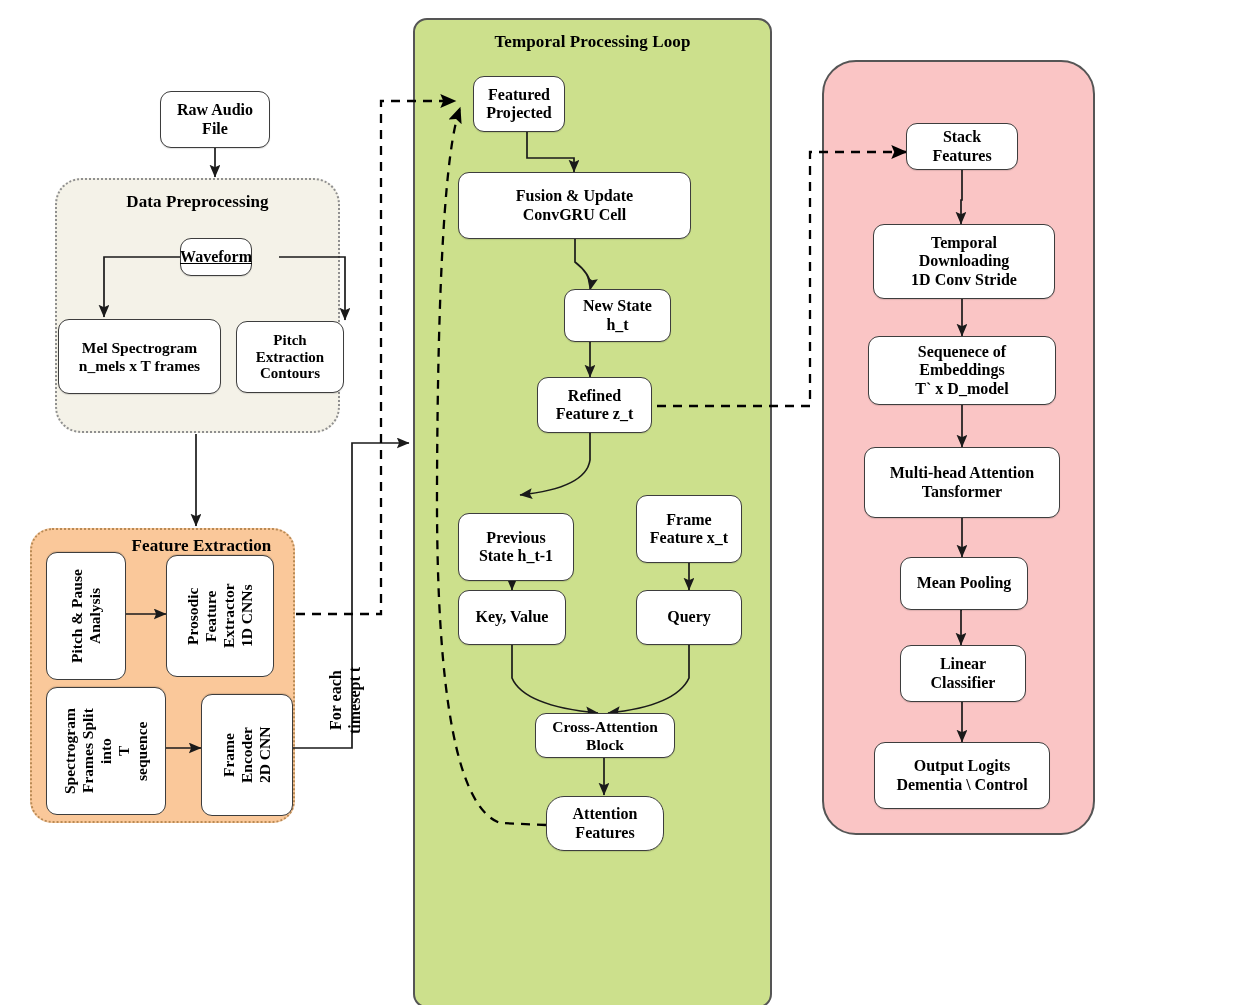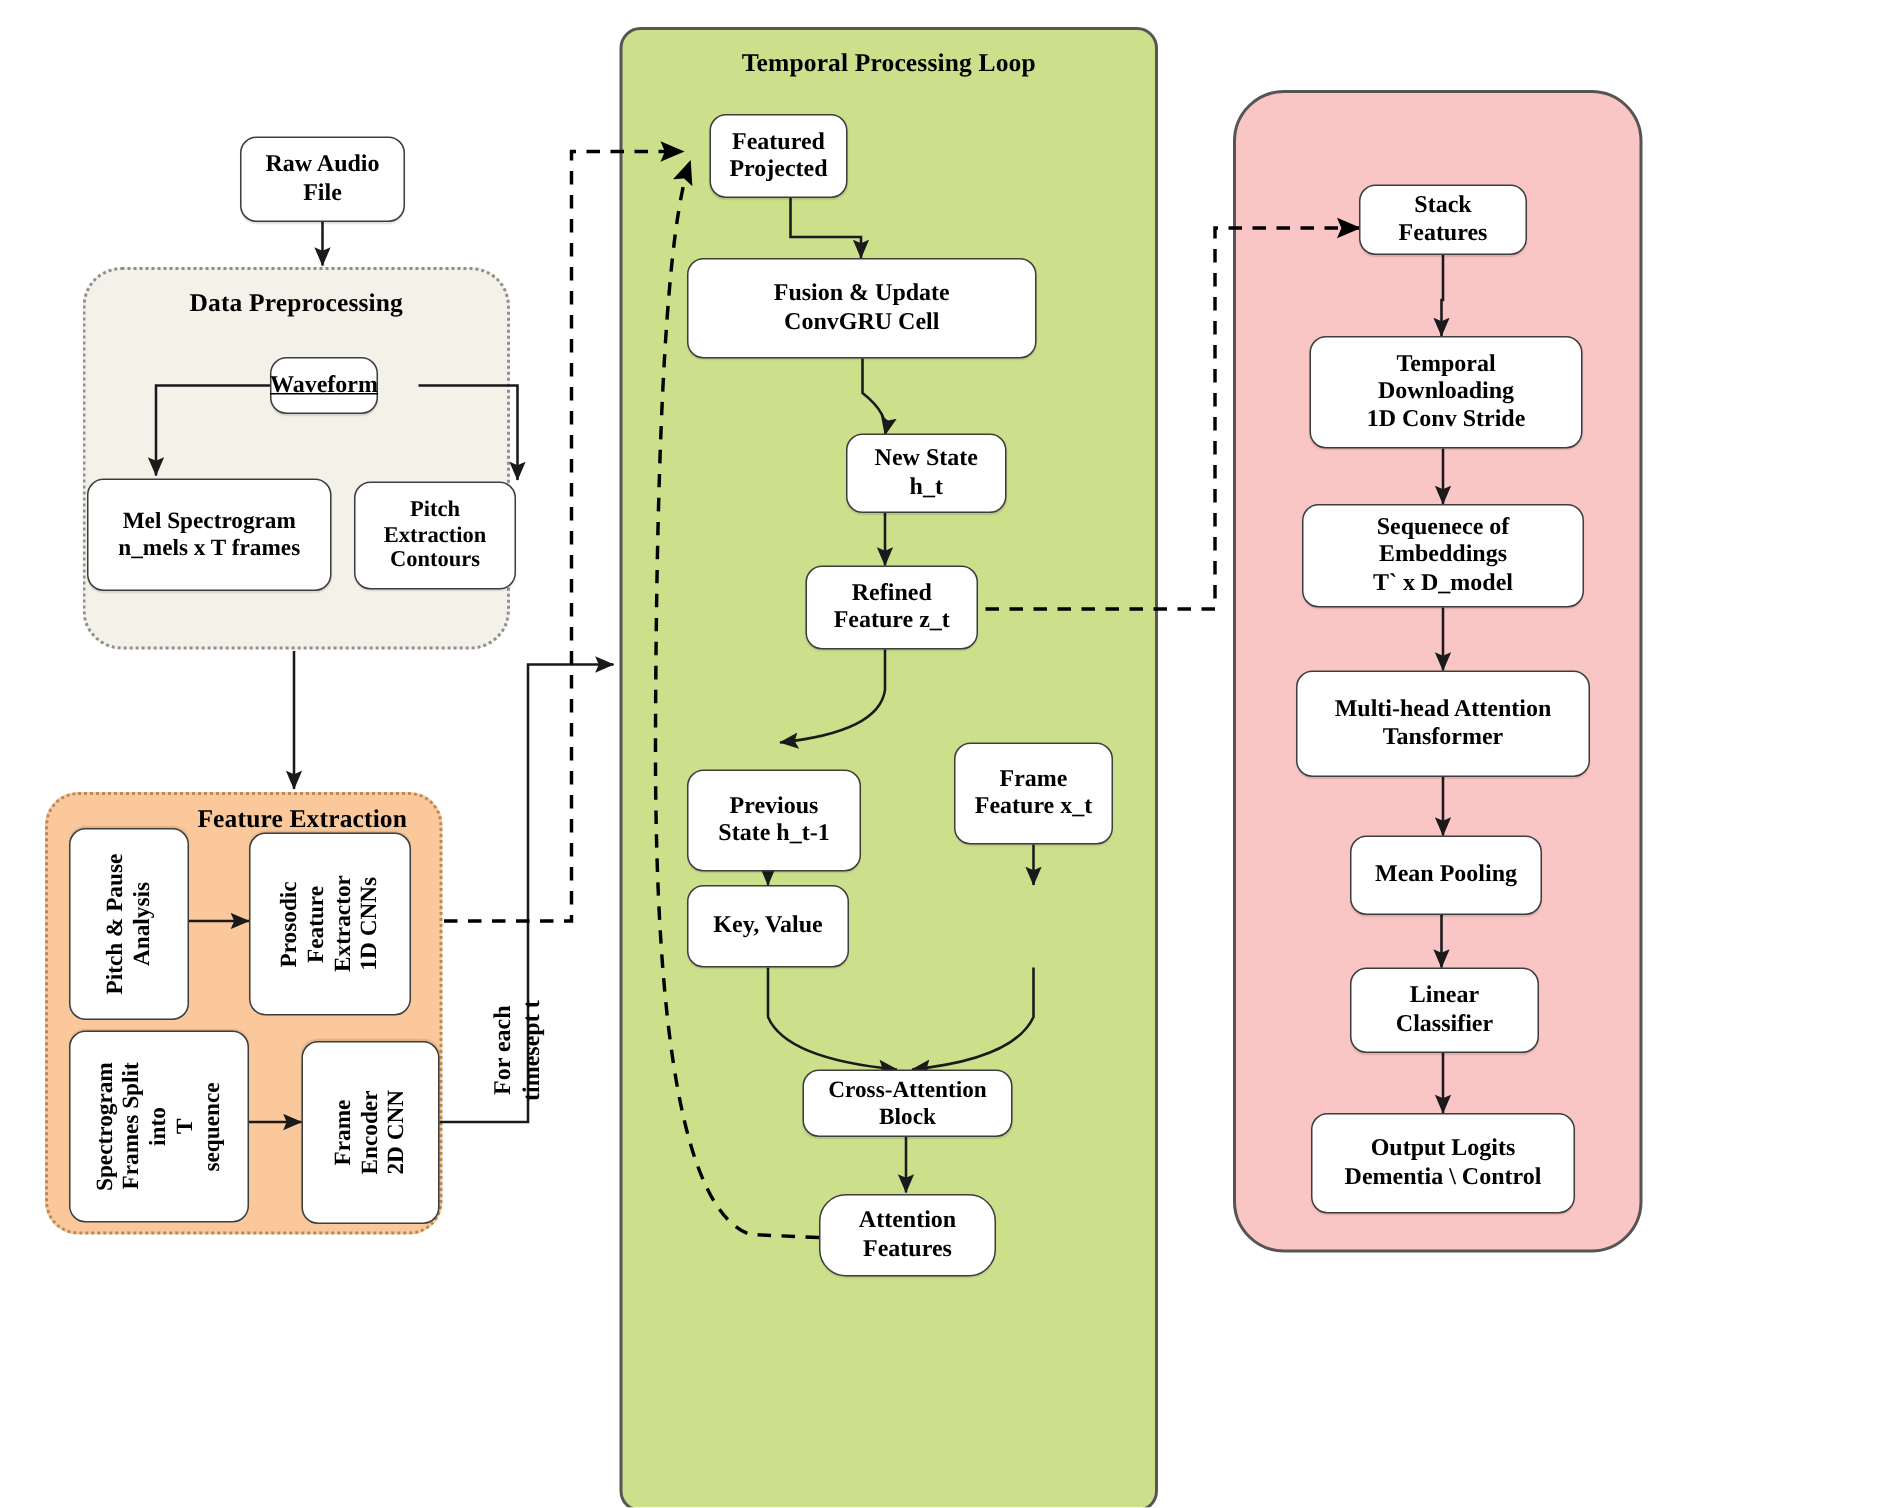--- a/index.html
+++ b/index.html
@@ -218,20 +218,21 @@
 ConvGRU Cell</div>
   <div class="node" style="left:536px;top:289px;width:107px;height:53px;margin-left:28px;">New State
 h_t</div>
   <div class="node" style="left:537px;top:377px;width:115px;height:56px;">Refined
 Feature z_t</div>
   <div class="node" style="left:458px;top:495px;width:116px;height:68px;margin-top:18px;">Previous
 State h_t-1</div>
   <div class="node" style="left:636px;top:495px;width:106px;height:68px;">Frame
 Feature x_t</div>
   <div class="node" style="left:458px;top:590px;width:108px;height:55px;">Key, Value</div>
+  <div class="node" style="left:636px;top:590px;width:106px;height:55px;">Query</div>
   <div class="node" style="left:535px;top:713px;width:140px;height:45px;font-size:15.5px;">Cross-Attention
 Block</div>
   <div class="node" style="left:546px;top:796px;width:118px;height:55px;border-radius:18px;">Attention
 Features</div>
 
   <div class="node" style="left:906px;top:123px;width:112px;height:47px;">Stack
 Features</div>
   <div class="node" style="left:873px;top:224px;width:182px;height:75px;">Temporal
 Downloading
 1D Conv Stride</div>

